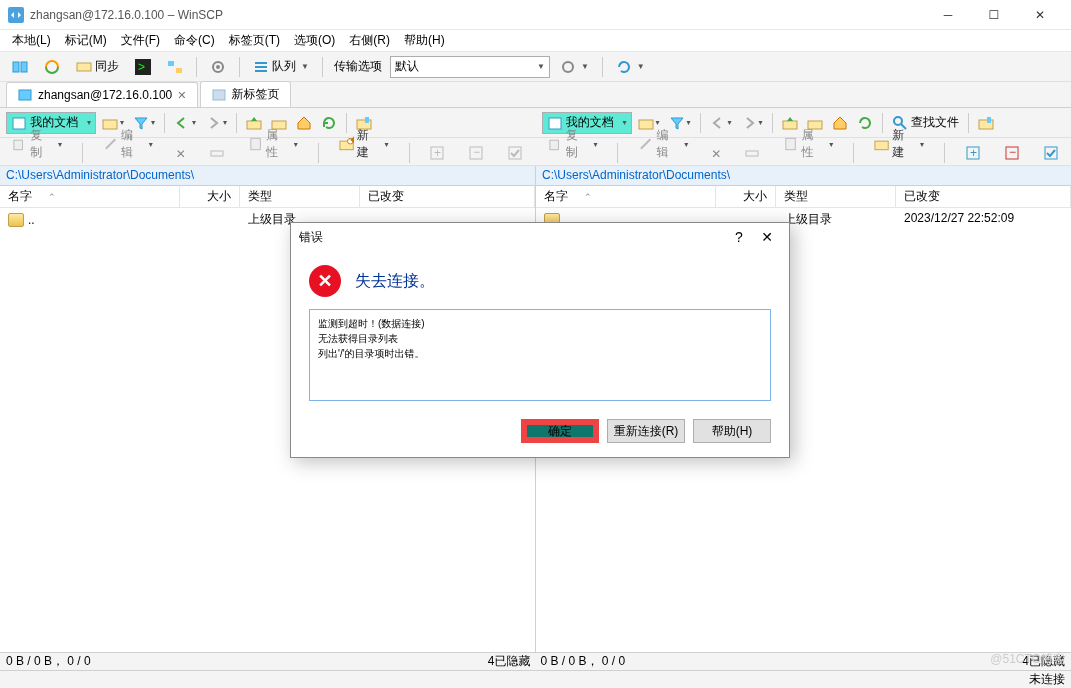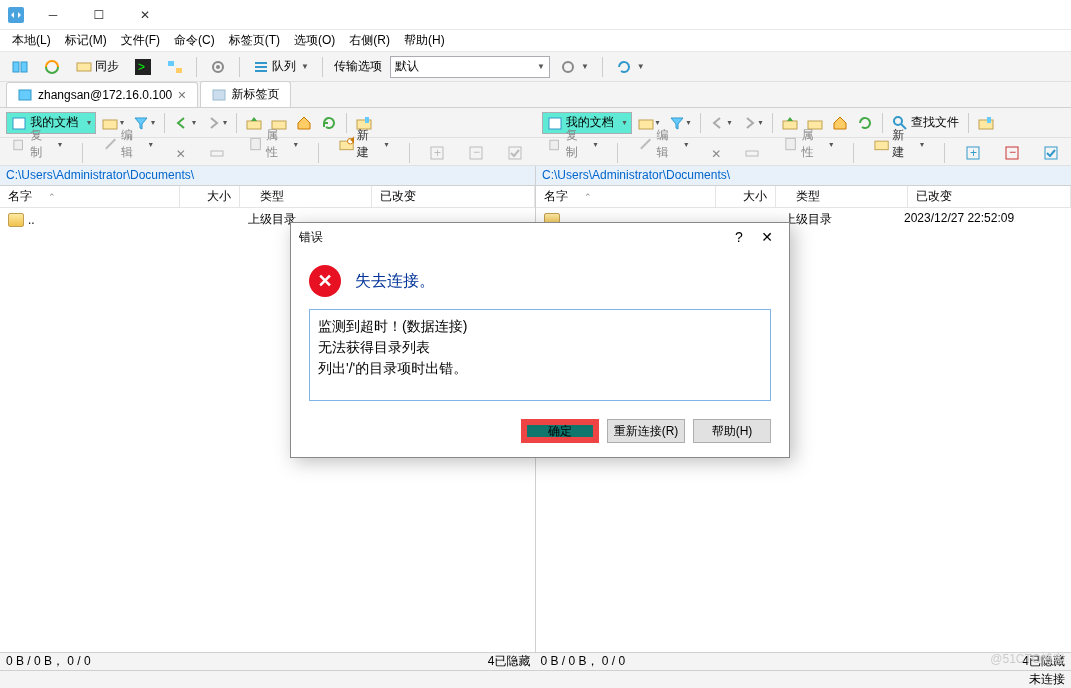--- a/index.html
+++ b/index.html
@@ -36,21 +36,21 @@
 .opsbar { height: 28px; background: #f4f4f4; display: flex; align-items: flex-end; padding: 2px 6px; gap: 11px; border-bottom: 1px solid #e0e0e0; }
 .opsbtn { padding: 2px 6px; display: inline-flex; align-items: center; gap: 3px; color: #888; }
 .opsbtn.enabled { color: #333; }
 
 .pathbar { height: 20px; background: #e8f0fa; color: #0066cc; padding: 2px 6px; border-bottom: 1px solid #d0d0d0; }
 
 .listhdr { height: 22px; background: #fff; display: flex; border-bottom: 1px solid #e5e5e5; }
 .listhdr .col { padding: 3px 8px; border-right: 1px solid #e5e5e5; display: flex; align-items: center; gap: 16px; }
 .col-name { flex: 0 0 180px; }
 .col-size { flex: 0 0 60px; justify-content: flex-end; }
-.col-type { flex: 0 0 120px; margin-left: 12px; }
+.col-type { flex: 0 0 120px; }
 .col-changed { flex: 1; }
 .sort-arrow { font-size: 9px; color: #888; }
 
 .listbody { flex: 1; background: #fff; overflow: auto; }
 .row { display: flex; padding: 2px 0; }
 .row .cell { padding: 1px 8px; }
 .cell-name { flex: 0 0 180px; display: flex; align-items: center; gap: 4px; }
 .cell-size { flex: 0 0 60px; text-align: right; }
 .cell-type { flex: 0 0 120px; }
 .cell-changed { flex: 1; }
@@ -61,39 +61,40 @@
 
 .overlay { position: absolute; inset: 0; }
 .dialog { position: absolute; left: 290px; top: 222px; width: 500px; background: #fff; border: 1px solid #888; box-shadow: 4px 4px 18px rgba(0,0,0,.25); }
 .dlg-title { height: 28px; display: flex; align-items: center; padding: 0 8px; }
 .dlg-title .t { flex: 1; }
 .dlg-title .hbtn { width: 28px; text-align: center; font-size: 14px; }
 .dlg-body { padding: 14px 18px 8px 18px; }
 .dlg-head { display: flex; align-items: center; gap: 14px; margin-bottom: 12px; }
 .err-icon { width: 32px; height: 32px; border-radius: 50%; background: #e81123; display: flex; align-items: center; justify-content: center; color: #fff; font-size: 18px; font-weight: bold; }
 .err-title { color: #003399; font-size: 16px; }
-.dlg-text { border: 1px solid #7eb4ea; padding: 6px 8px; height: 92px; width: 100%; font-size: 14px; line-height: 1.5; white-space: pre-wrap; overflow: auto; }
+.dlg-text { border: 1px solid #7eb4ea; padding: 6px 8px; height: 92px; width: 100%; font-size: 10px; line-height: 1.5; white-space: pre-wrap; overflow: auto; }
 .dlg-btns { padding: 10px 18px 14px; display: flex; justify-content: flex-end; gap: 8px; }
 .dlg-btn { min-width: 78px; height: 24px; border: 1px solid #adadad; background: #e1e1e1; display: inline-flex; align-items: center; justify-content: center; }
 .dlg-btn.primary { border: 6px solid #ef4444; background: #0f766e; }
 
 .ico { width: 16px; height: 16px; display: inline-block; }
 .folder-up { width: 16px; height: 14px; background: linear-gradient(#ffe9a2,#f0c14b); border: 1px solid #c0a050; border-radius: 2px; position: relative; }
 .watermark { position: absolute; right: 6px; bottom: 20px; color: #ccc; font-size: 12px; }
 </style>
 </head>
 <body>
 
 <div class="titlebar">
   <span class="app-icon">
     <svg viewBox="0 0 16 16">
         <rect width="16" height="16" fill="#4aa3df" rx="2"></rect>
         <path d="M3 8 L6 5 L6 11 Z M13 8 L10 5 L10 11 Z" fill="#fff"></path>
       </svg>
   </span>
+  <span class="title">zhangsan@172.16.0.100 – WinSCP</span>
   <div class="win-btns">
     <div class="win-btn">─</div>
     <div class="win-btn">☐</div>
     <div class="win-btn">✕</div>
   </div>
 </div>
 
 <div class="menubar">
   <span>本地(L)</span>
   <span>标记(M)</span>

